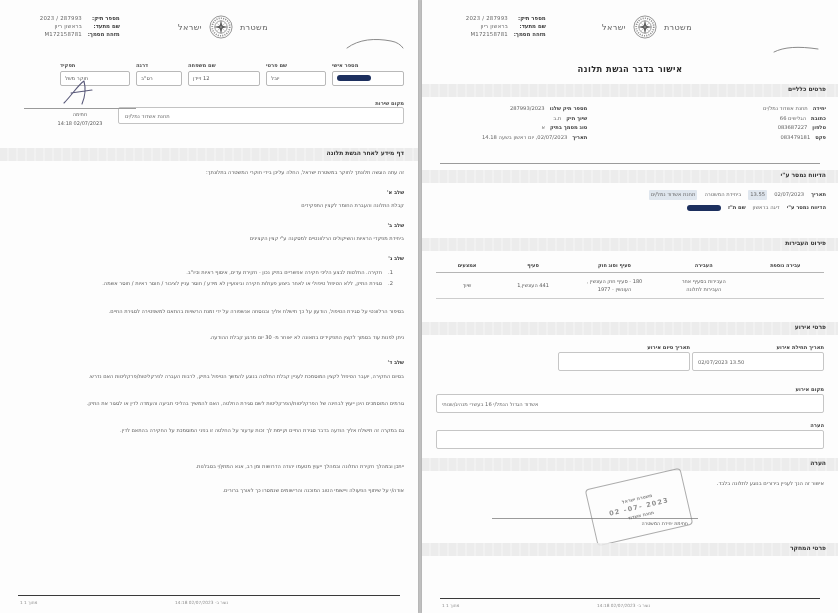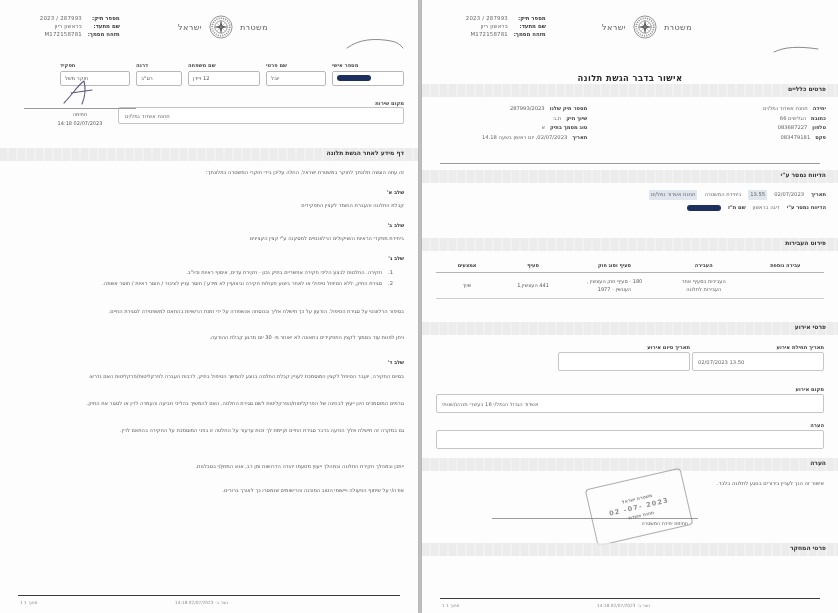--- a/index.html
+++ b/index.html
@@ -293,21 +293,21 @@
         <span>ישראל</span>
       </div>
 
       <span class="squiggle" style="left:350px;top:40px;">
         <svg width="48" height="12" viewBox="0 0 48 12">
           <path d="M2 9 C12 4, 26 3, 46 6" fill="none" stroke="#8b8b8b" stroke-width="1" stroke-linecap="round"></path>
         </svg>
       </span>
     </div>
 
-    <div class="doc-title" style="top:73px;">אישור בדבר הגשת תלונה</div>
+    <div class="doc-title" style="top:64px;">אישור בדבר הגשת תלונה</div>
 
     <div class="band" style="top:84px;"></div>
     <div class="sec-title" style="right:12px;top:85px;">פרטים כלליים</div>
 
     <div class="kv" style="right:12px;top:104px;text-align:right;">
       <div class="row" style="justify-content:flex-start;">
         <span class="k">יחידה</span>
         <span class="v">תחנת אשדוד נמל/ים</span>
       </div>
       <div class="row">

